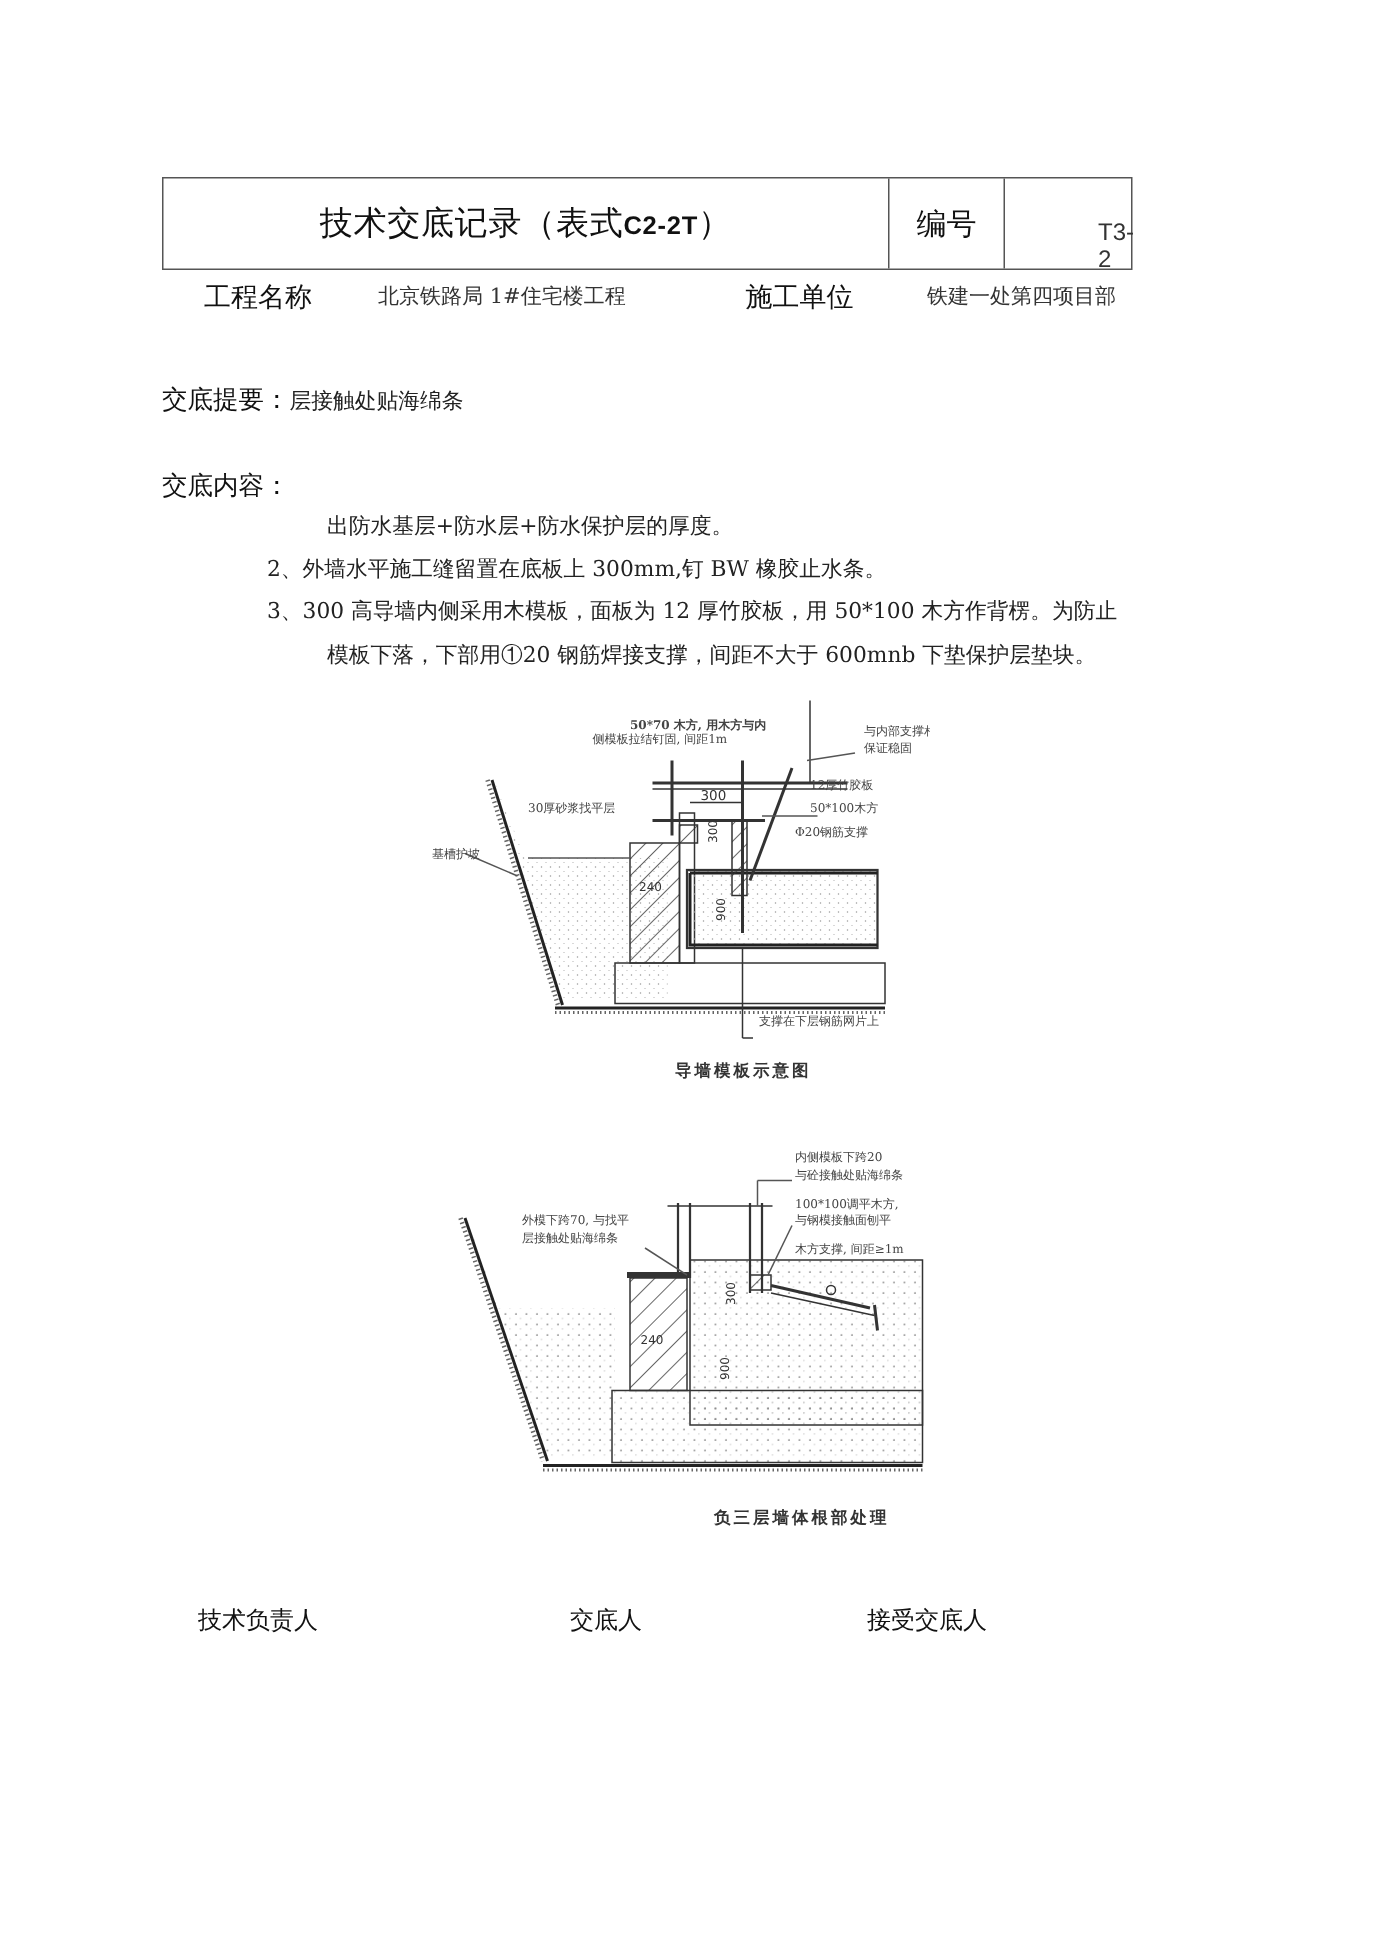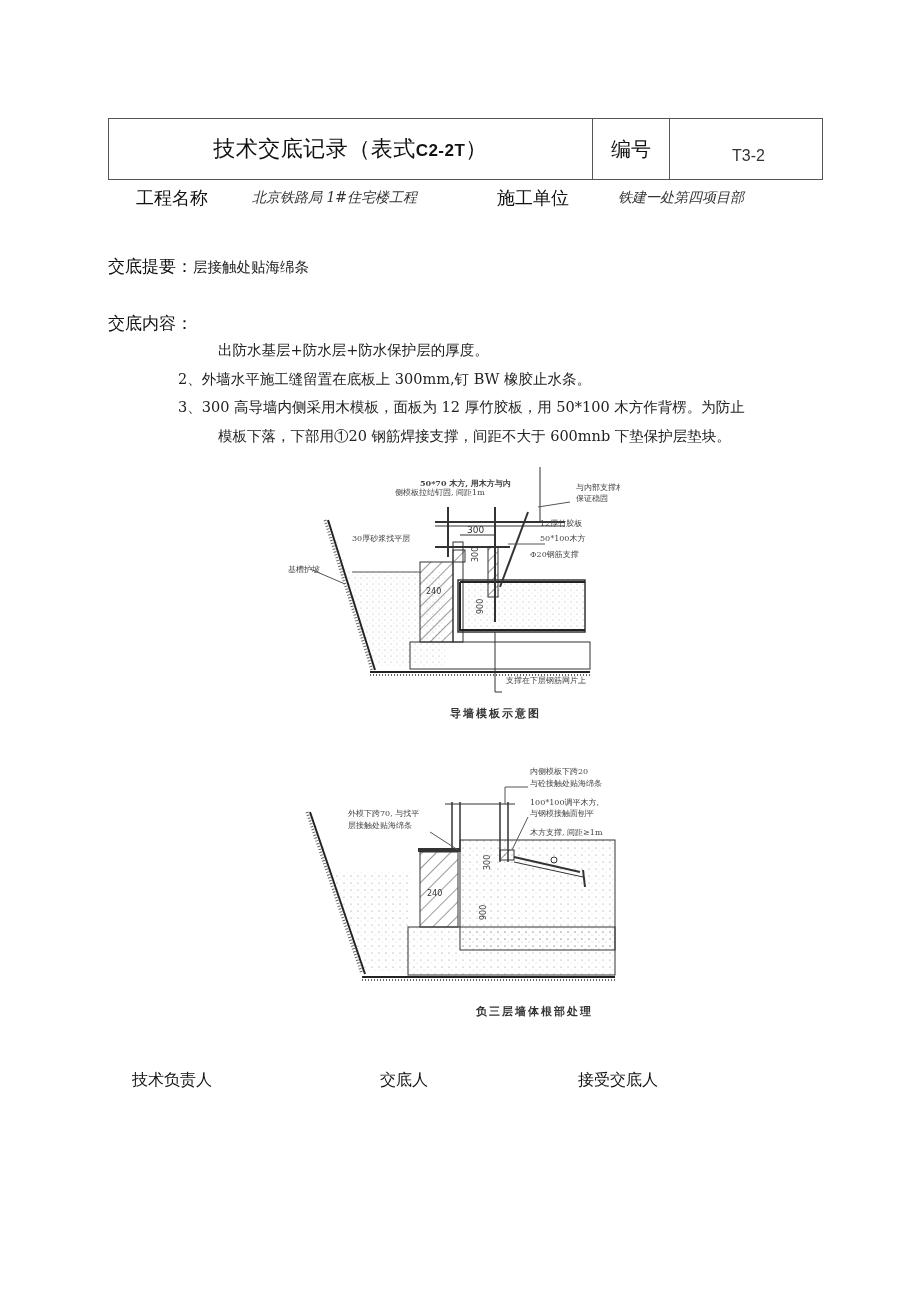--- a/index.html
+++ b/index.html
@@ -1,31 +1,31 @@
 <!DOCTYPE html>
 <html><head>
 <meta charset="utf-8">
 <style>
   html, body { margin: 0; padding: 0; background: #ffffff; }
   body { width: 920px; height: 1301px; position: relative; overflow: hidden;
          font-family: "DejaVu Sans", "Liberation Sans", sans-serif; color: #111; }
   .abs { position: absolute; }
-  .header-table { position: absolute; left: 108px; top: 118px; width: 715px; height: 62px;
+  .header-table { position: absolute; left: 108px; top: 118px; width: 647px; height: 62px;
                   border: 1.5px solid #555; box-sizing: border-box; display: flex; }
   .cell { border-right: 1.5px solid #555; box-sizing: border-box; position: relative; }
   .cell:last-child { border-right: none; }
   .c-title { width: 484px; display: flex; align-items: center; justify-content: center; }
   .c-title span { font-size: 22px; letter-spacing: 0.5px; }
   .c-title b { font-family: "Liberation Sans", sans-serif; font-size: 17px; font-weight: bold; }
   .c-label { width: 77px; display: flex; align-items: center; justify-content: center; font-size: 20px; }
   .c-val { flex: 1; }
   .c-val span { position: absolute; top: 12px; left: 62px; font-family: Liberation Sans, sans-serif; font-size: 16px; color: #333; margin-top: 16px; }
   .info-row span { position: absolute; top: 186px; }
   .lbl-big { font-size: 18px; font-weight: normal; }
-  .val-serif { font-family: "DejaVu Serif", "Liberation Serif", serif; font-size: 14px; color: #333; font-style: italic; }
+  .val-serif { font-family: "DejaVu Serif", "Liberation Serif", serif; font-size: 14px; color: #333; }
   .section-lbl { font-size: 17px; }
   .serif { font-family: "DejaVu Serif", "Liberation Serif", serif; font-size: 14.5px; color: #222; }
   .fig { position: absolute; }
   .caption { font-family: "DejaVu Sans", sans-serif; font-weight: bold; font-size: 11px; color: #333; letter-spacing: 2px; margin-left: 48px; }
   .note { font-family: "DejaVu Serif", serif; font-size: 8px; fill: #444; }
   .sign span { position: absolute; top: 1070px; font-size: 16px; }
 </style>
 </head>
 <body>
 

